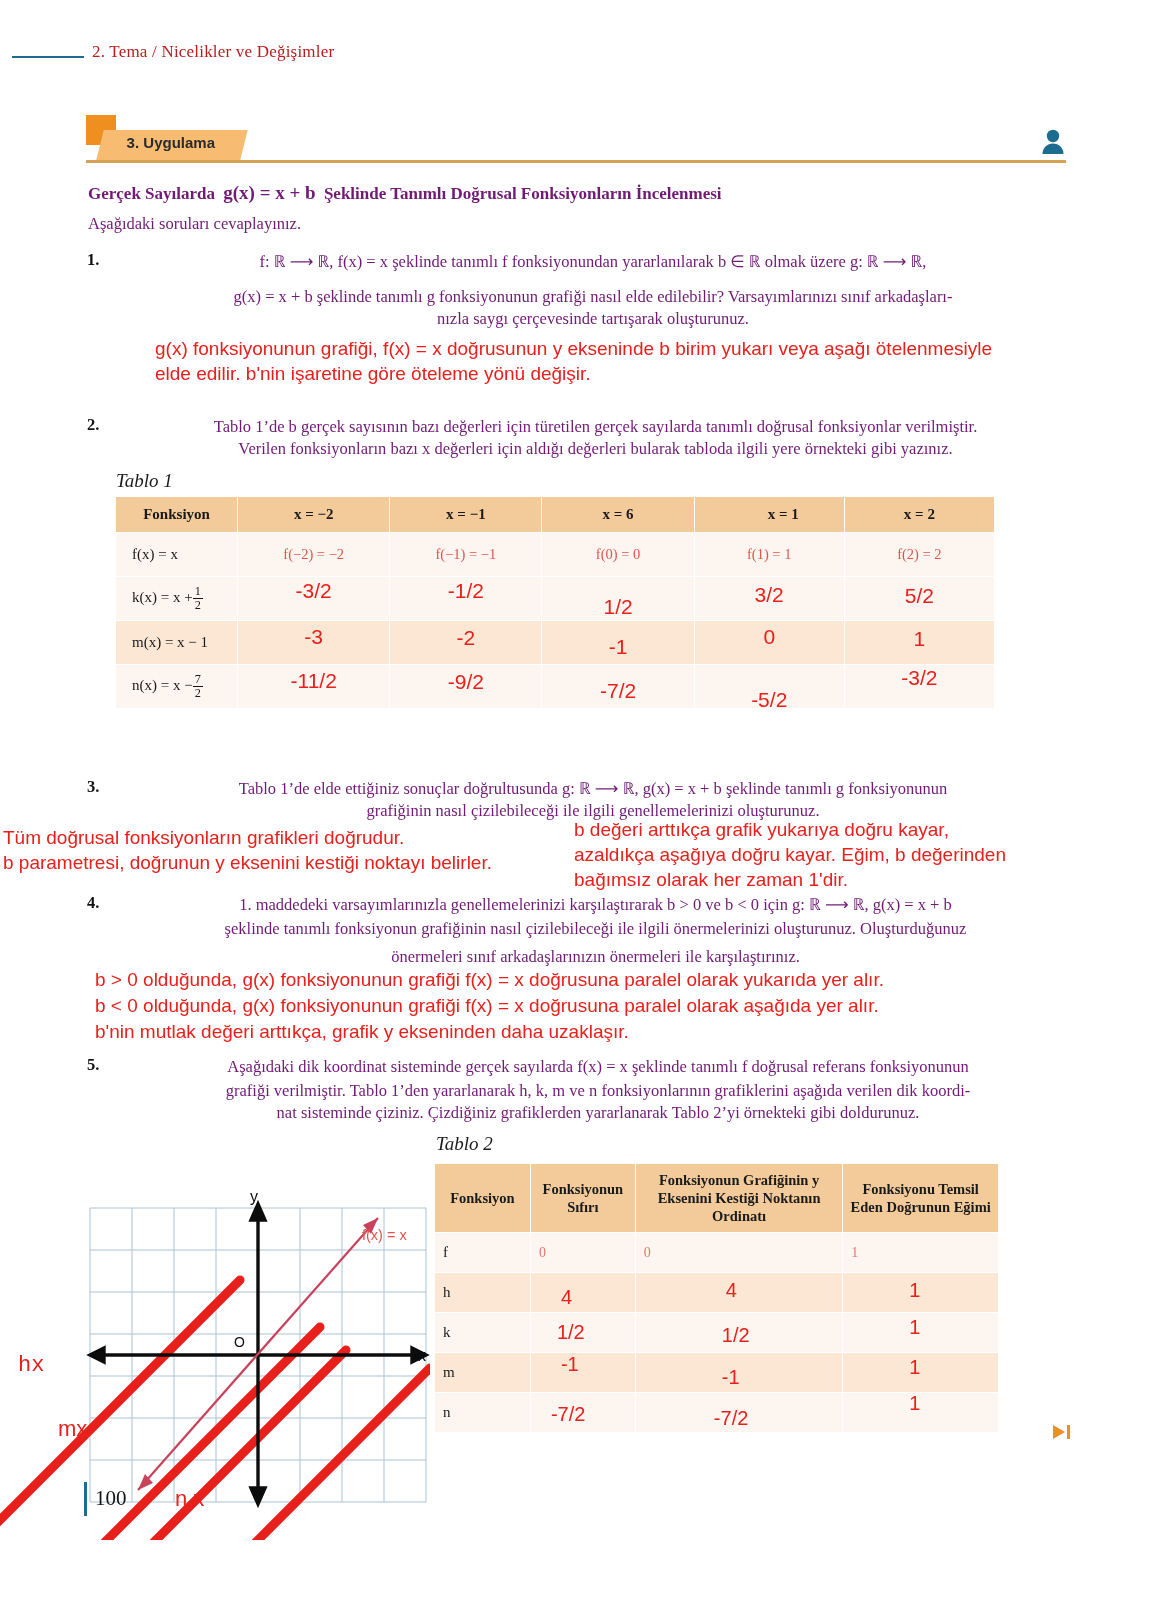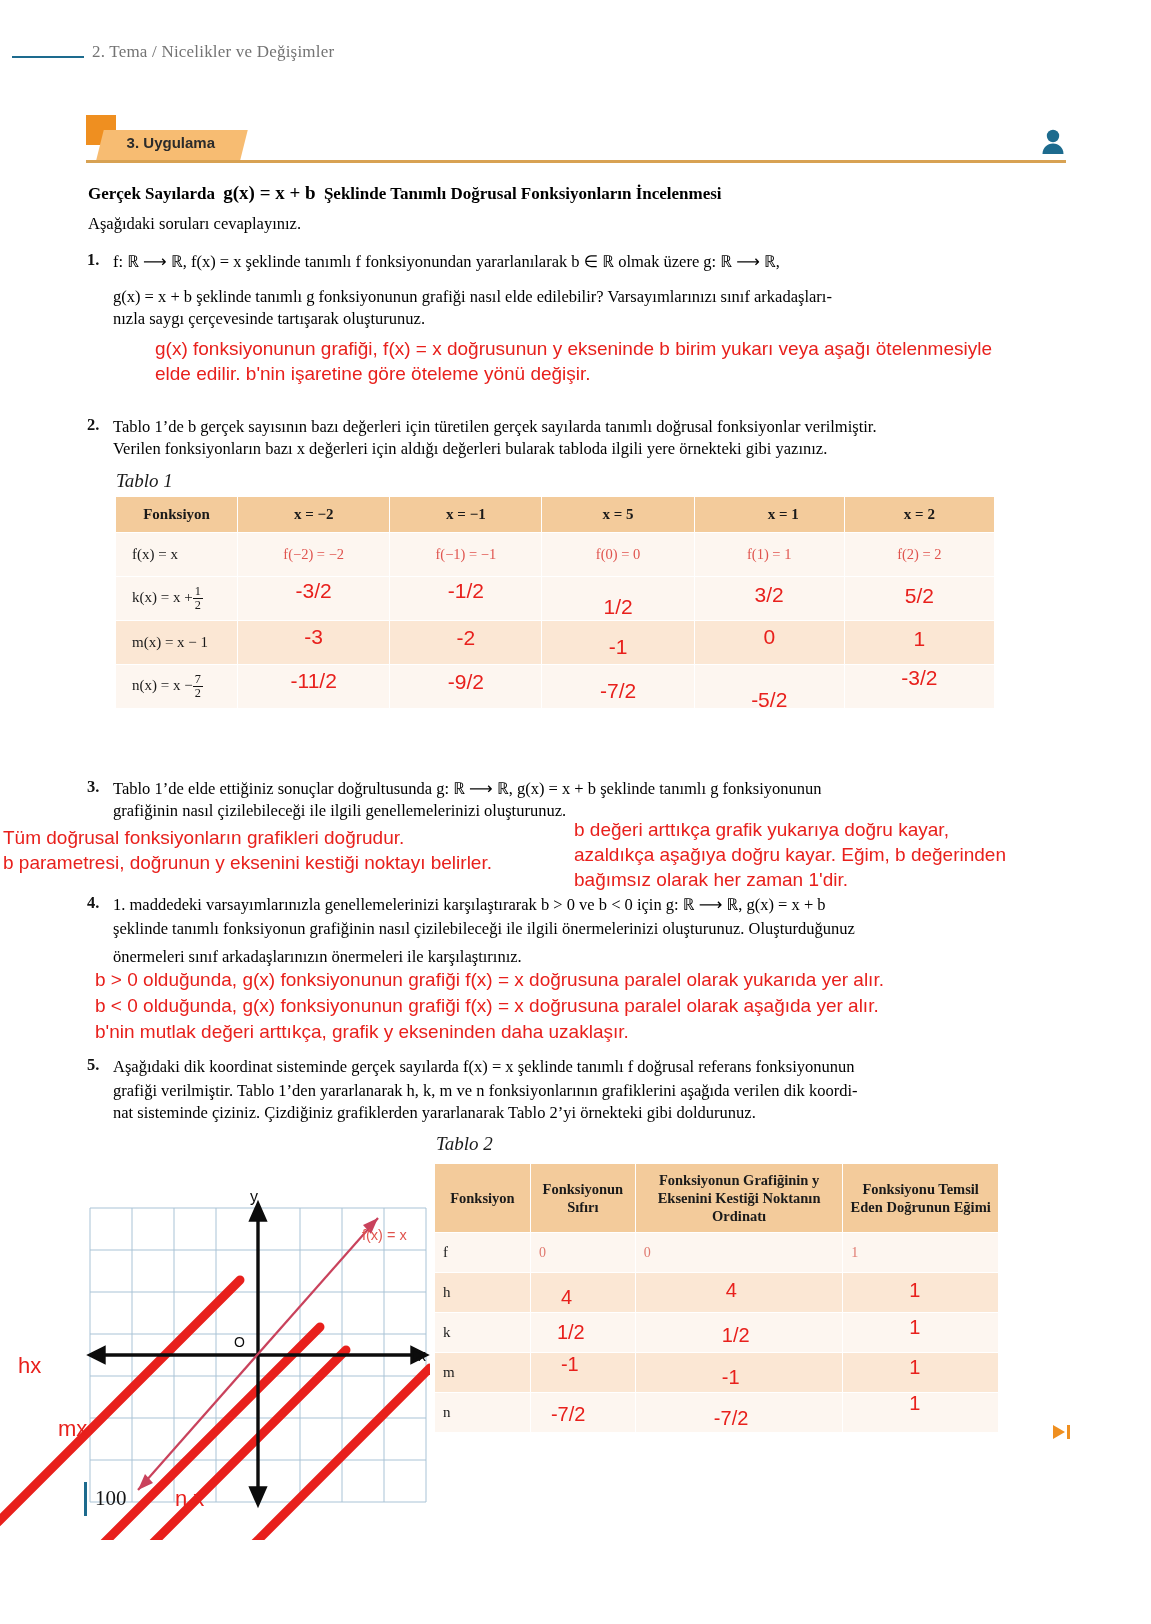--- a/index.html
+++ b/index.html
@@ -15,42 +15,42 @@
   
   .runhead {
     position:absolute; left:0; top:42px; width:100%; height:32px;
   }
   .runhead .rule {
     position:absolute; left:12px; top:14px; width:72px; height:2px;
     background:#1d6b8e;
   }
   .runhead .txt {
     position:absolute; left:92px; top:0;
-    font-size:17px; color:#737373; letter-spacing:.2px;
+    font-size:17px; color:#b91c1c; letter-spacing:.2px;
   }
 
   
   .banner { position:absolute; left:86px; top:115px; width:980px; height:48px; }
   .banner .sq {
     position:absolute; left:0; top:0; width:30px; height:30px; background:#ef8f20;
   }
   .banner .tab {
     position:absolute; left:14px; top:15px; height:30px; padding:4px 30px 4px 26px;
     background:#f7bc72; color:#2b2b2b;
     font-family:"Liberation Sans", sans-serif; font-weight:bold; font-size:15px;
     transform:skewX(-14deg);
   }
   .banner .tab span { display:inline-block; transform:skewX(14deg); }
   .banner .uline {
     position:absolute; left:0; bottom:0; width:980px; height:3px; background:#d8a253;
   }
   .person-icon { position:absolute; right:85px; top:128px; }
 
   
-  .blk { position:absolute; font-size:16.5px; color:#000000; line-height:1.42; }
+  .blk { position:absolute; font-size:16.5px; color:#701a75; line-height:1.42;text-align:center; }
   .bold { font-weight:bold; }
   .qnum {
     position:absolute; font-weight:bold; font-size:16.5px; color:#121212;
   }
   .red {
     position:absolute; color:#e8201c;
     font-family:"Liberation Sans", sans-serif;
     font-size:19px; line-height:1.28; white-space:nowrap;
   }
   .red-sm { font-size:17.5px; }
@@ -151,21 +151,21 @@
 <div class="blk" style="left:113px; top:437px; width:965px;">Verilen fonksiyonların bazı x değerleri için aldığı değerleri bularak tabloda ilgili yere örnekteki gibi yazınız.</div>
 
 <div class="tcap" style="left:116px; top:470px;">Tablo 1</div>
 
 <table class="t1">
   <thead>
     <tr>
       <th style="width:122px;">Fonksiyon</th>
       <th style="width:152px;">x = −2</th>
       <th style="width:152px;">x = −1</th>
-      <th style="width:152px;">x = 5</th>
+      <th style="width:152px;">x = 6</th>
       <th style="width:150px;padding-left:32px;">x = 1</th>
       <th style="width:150px;">x = 2</th>
     </tr>
   </thead>
   <tbody>
     <tr class="odd">
       <td class="fn">f(x) = x</td>
       <td class="ex">f(−2) = −2</td>
       <td class="ex">f(−1) = −1</td>
       <td class="ex">f(0) = 0</td>
@@ -277,21 +277,21 @@
       <polygon points="138,350 153,343 145,334" fill="#c9425c" stroke="none"></polygon>
     </g>
 
     <text x="250" y="62" font-family="Liberation Sans, sans-serif" font-size="16" fill="#0c0c0c">y</text>
     <text x="418" y="221" font-family="Liberation Sans, sans-serif" font-size="16" fill="#0c0c0c">x</text>
     <text x="234" y="207" font-family="Liberation Sans, sans-serif" font-size="14" fill="#0c0c0c">O</text>
     <text x="362" y="100" font-family="Liberation Sans, sans-serif" font-size="14.5" fill="#e0544e">f(x) = x</text>
   </svg>
 </div>
 
-<div class="red red-sm" style="left:18px; top:1352px; font-size:22px;">hx</div>
+<div class="red red-sm" style="left:18px; top:1352px; font-size:22px;font-family:Liberation Mono, monospace;">hx</div>
 <div class="red red-sm" style="left:58px; top:1415px; font-size:22px;">mx</div>
 <div class="red red-sm" style="left:175px; top:1485px; font-size:22px;">n x</div>
 
 <div class="tcap" style="left:436px; top:1133px;">Tablo 2</div>
 
 <table class="t2">
   <thead>
     <tr>
       <th style="width:96px;">Fonksiyon</th>
       <th style="width:105px;">Fonksiyonun Sıfırı</th>

